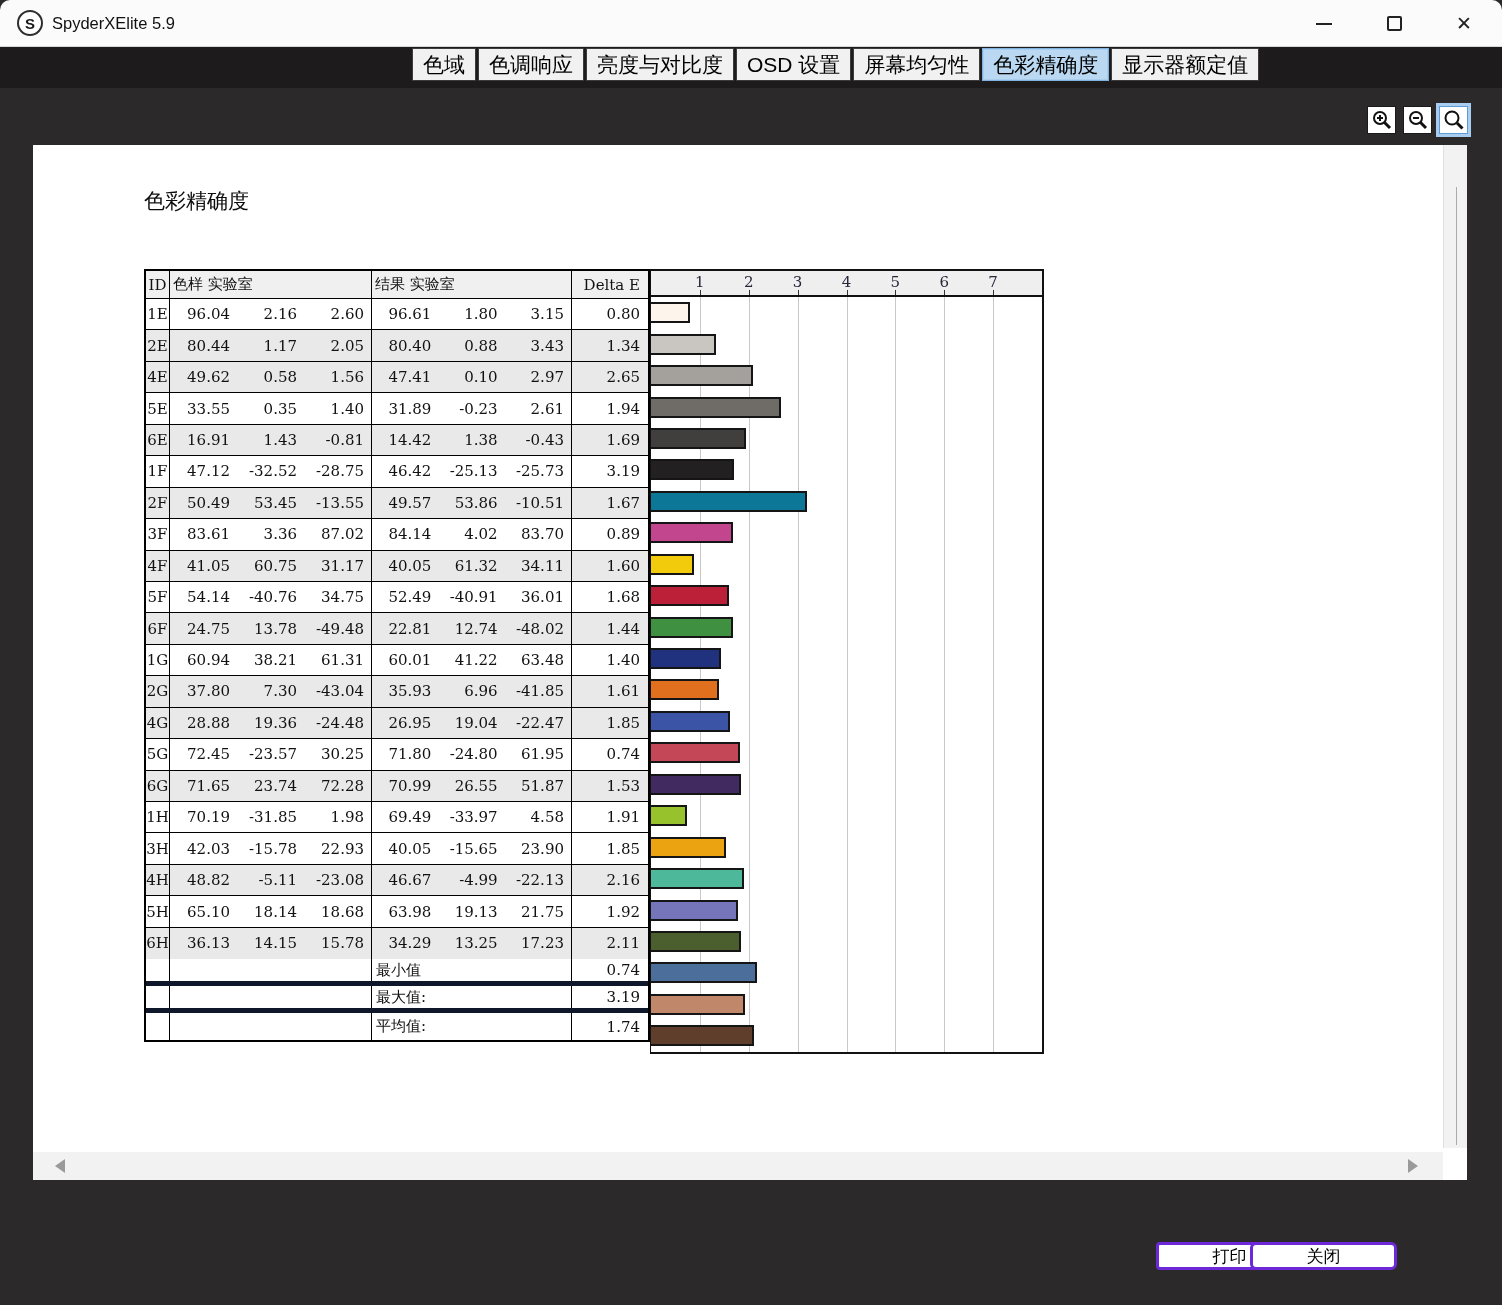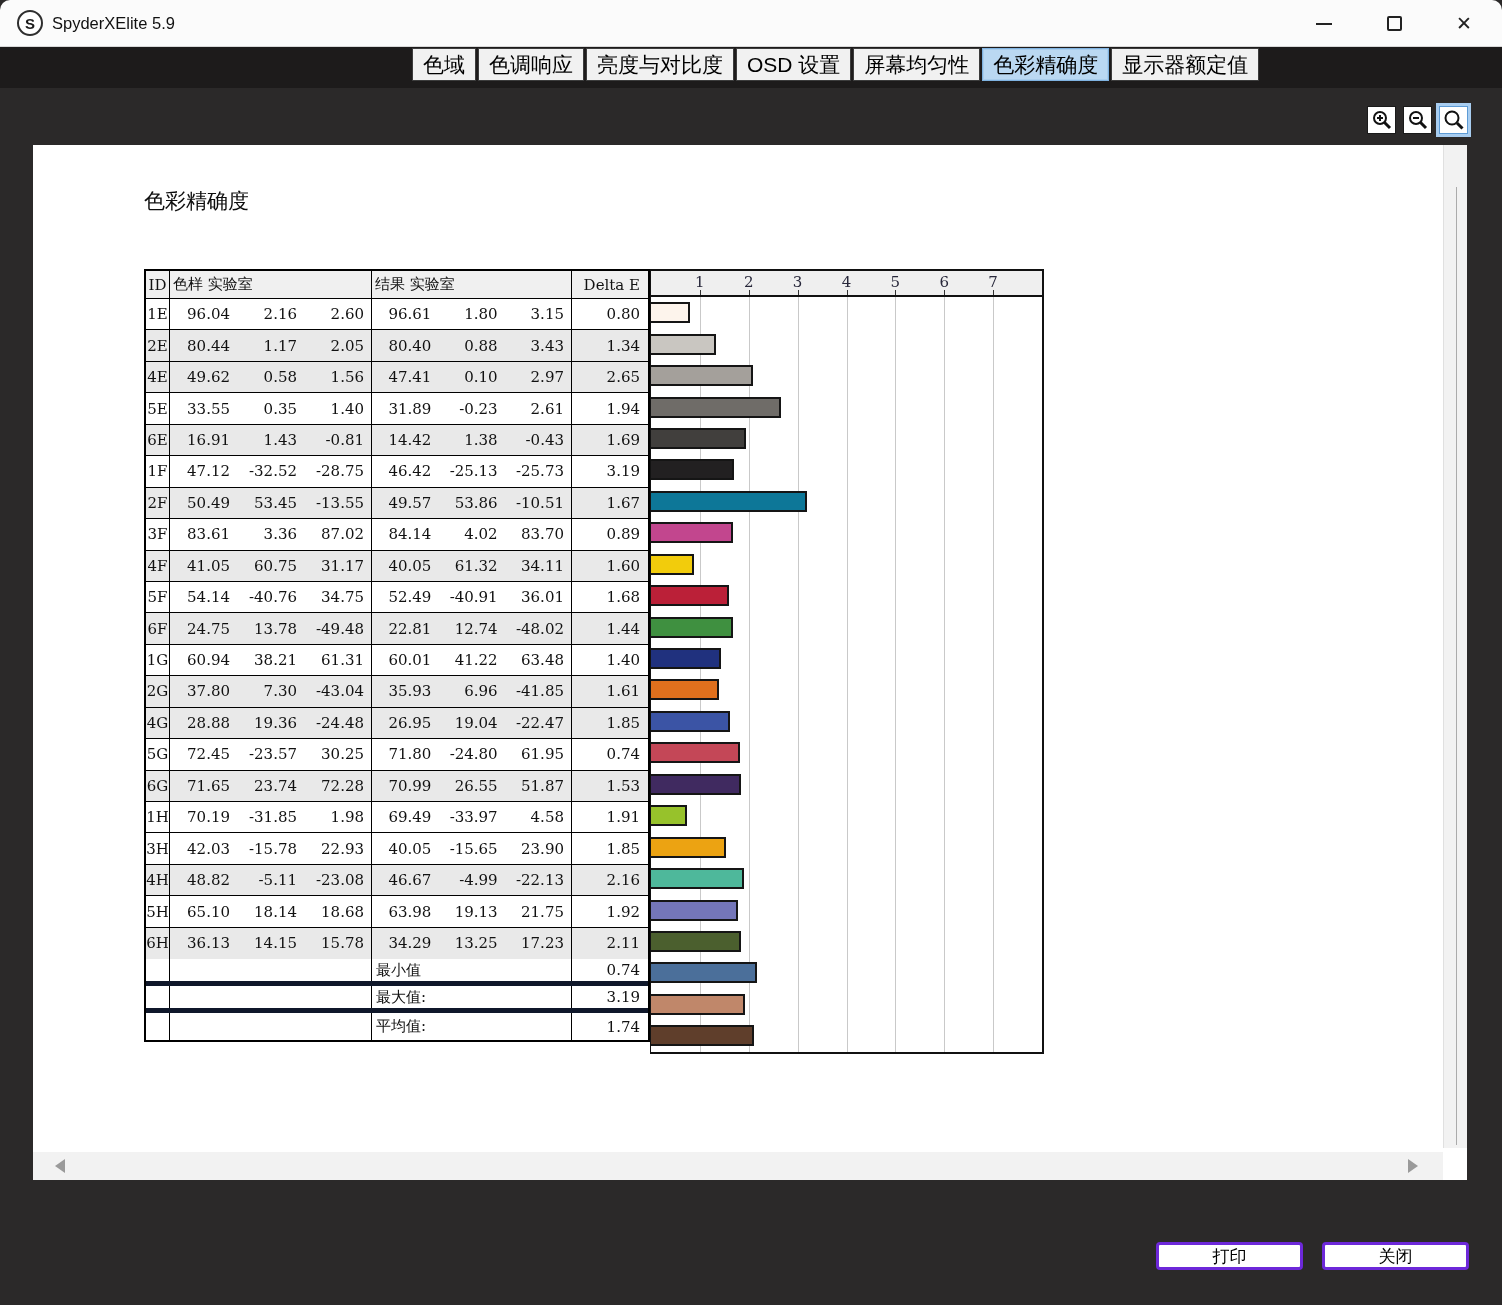--- a/index.html
+++ b/index.html
@@ -74,21 +74,21 @@
   .arrow-left  { position:absolute; left:22px; top:7px; width:0; height:0;
                  border-top:7px solid transparent; border-bottom:7px solid transparent; border-right:10px solid #9a9a9a; }
   .arrow-right { position:absolute; right:25px; top:7px; width:0; height:0;
                  border-top:7px solid transparent; border-bottom:7px solid transparent; border-left:10px solid #9a9a9a; }
 
   
   .fbtn { position:absolute; top:1242px; width:147px; height:28px; background:#fff; border:3px solid #6d28d9;
           border-radius:4px; display:flex; align-items:center; justify-content:center; font-size:17px;
           color:#000; cursor:pointer; }
   .fbtn.print { left:1156px; }
-  .fbtn.close { left:1322px; }
+  .fbtn.close { left:1250px;border-radius:6px; }
 </style>
 </head>
 <body>
 
 <div class="titlebar">
   <div class="logo">S</div>
   <div class="wtitle">SpyderXElite 5.9</div>
   <div class="wctl min">
       <div class="min-glyph"></div>
     </div>

